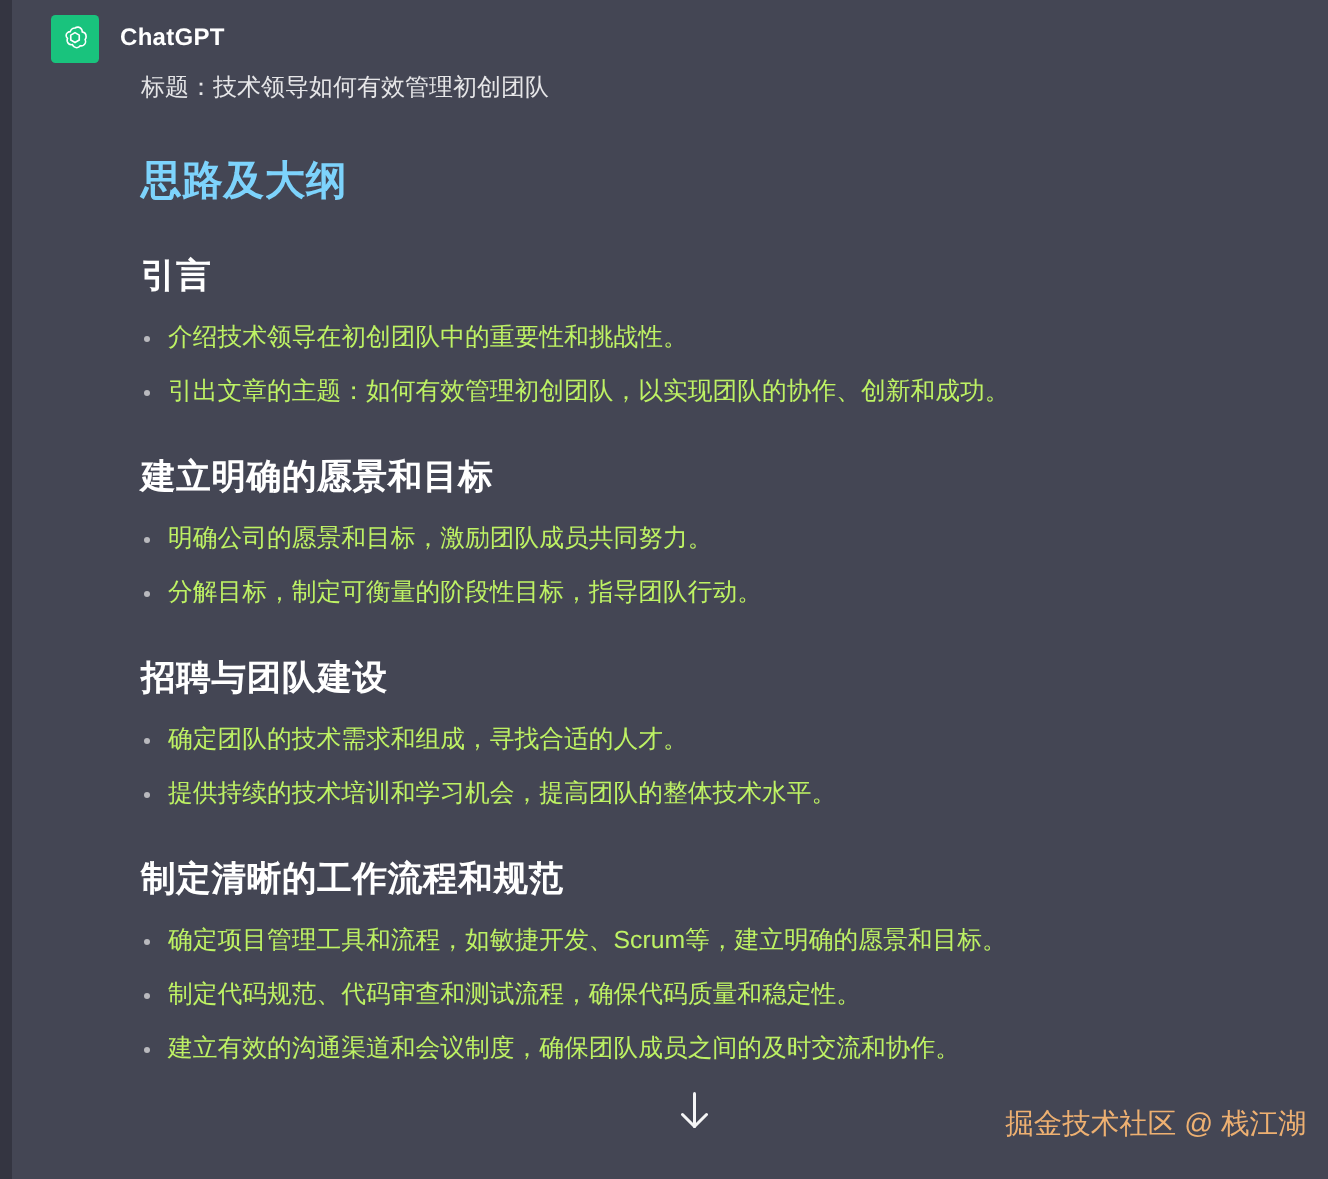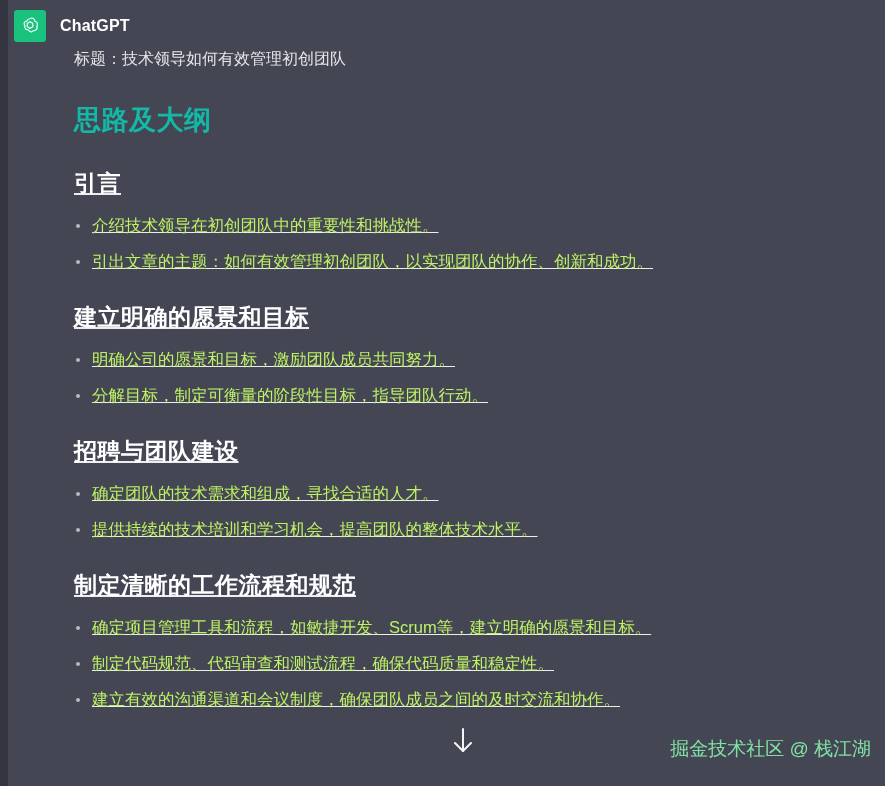--- a/index.html
+++ b/index.html
@@ -25,21 +25,21 @@
   .left-rail {
     position: absolute;
     left: 0;
     top: 0;
     width: 8px;
     height: 786px;
     background: #343541;
   }
   .message {
     position: absolute;
-    left: 4px;
+    left: 24px;
     top: 0;
     right: 0;
     padding: 10px 4px 0 10px;
     box-sizing: border-box;
   }
   .msg-header {
     display: flex;
     align-items: center;
     gap: 14px;
     margin-bottom: 2px;
@@ -67,32 +67,32 @@
   }
   .lead-line {
     font-size: 16px;
     line-height: 26px;
     color: #e6e6e8;
     margin-bottom: 30px;
   }
   h1.sec-title {
     font-size: 27px;
     font-weight: bold;
-    color: #14b8a6;
+    color: #7dd3fc;
     margin: 0 0 30px 0;
     letter-spacing: 0.5px;
   }
   h2.sub-title {
     font-size: 23px;
     font-weight: bold;
     color: #ffffff;
     margin: 0 0 14px 0;
     letter-spacing: 0.5px;
   }
-  .block { margin-bottom: 28px; text-decoration: underline; }
+  .block { margin-bottom: 28px; }
   ul.bullets {
     list-style: none;
     margin: 0;
     padding: 0;
   }
   ul.bullets li {
     position: relative;
     padding-left: 18px;
     font-size: 16.5px;
     line-height: 25px;
@@ -116,21 +116,21 @@
     width: 22px;
     height: 30px;
     color: #ffffff;
     opacity: 0.95;
   }
   .watermark {
     position: absolute;
     right: 14px;
     top: 736px;
     font-size: 19px;
-    color: #86efac;
+    color: #fdba74;
     opacity: 0.92;
     display: flex;
     align-items: center;
     gap: 6px;
     white-space: nowrap;
   }
   .wm-badge {
     display: inline-block;
   }
 </style>

